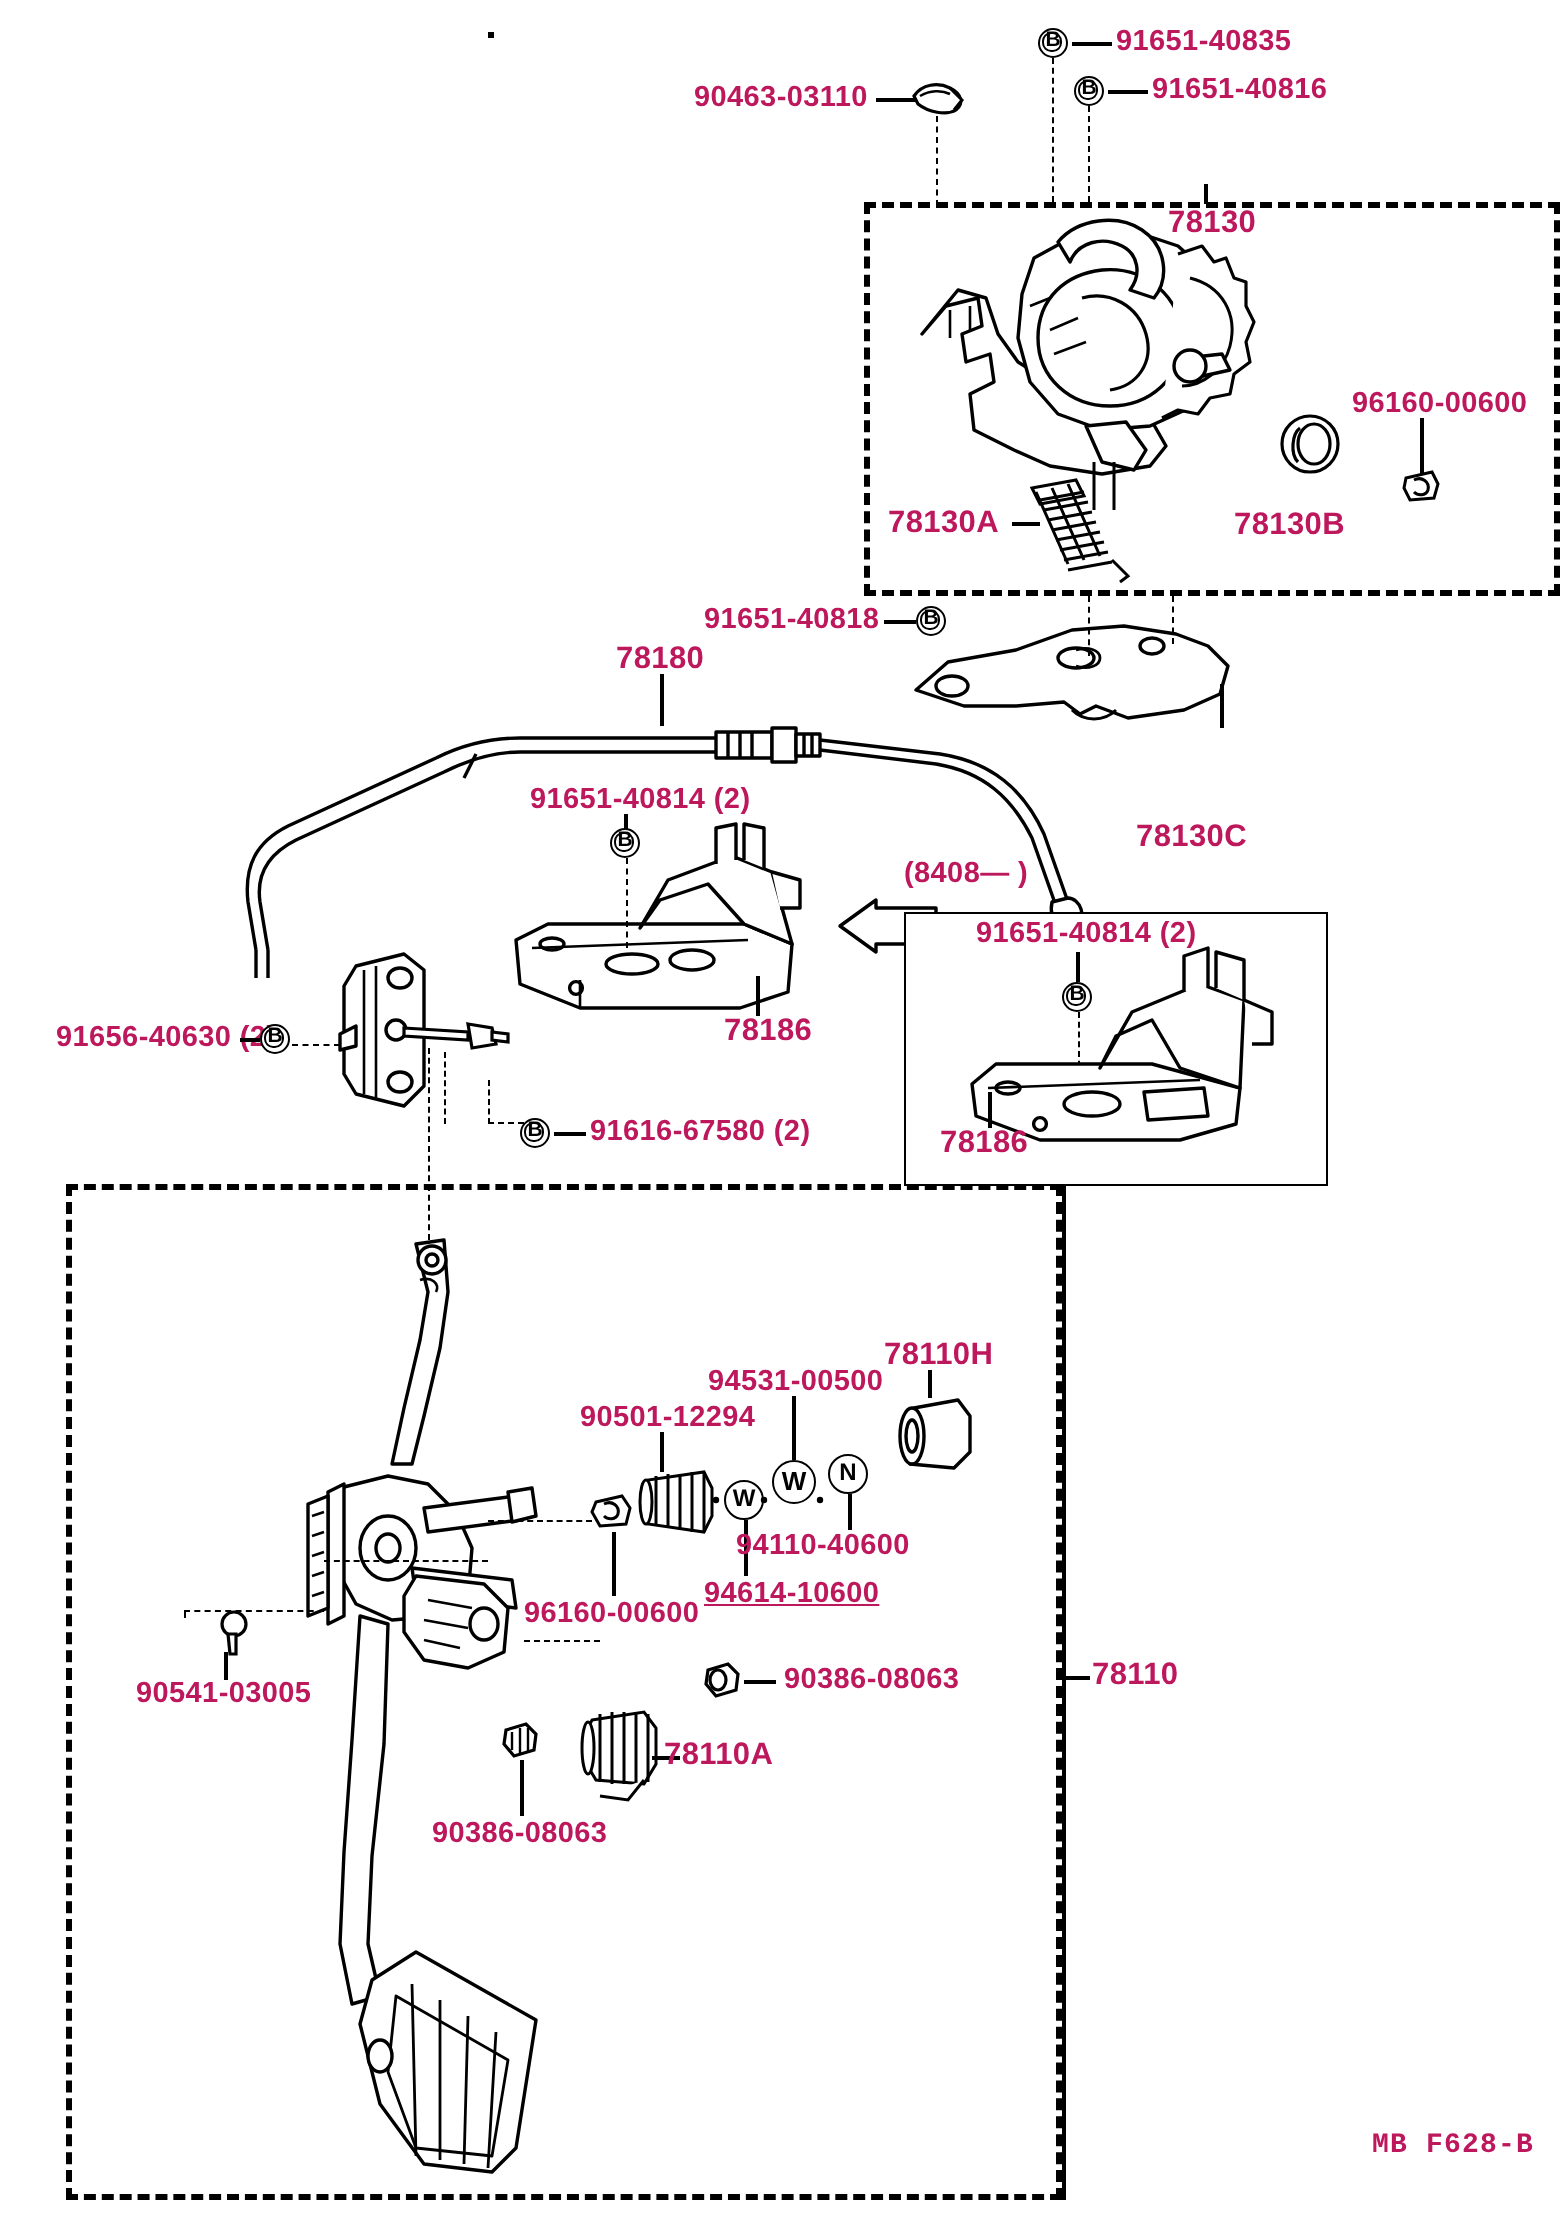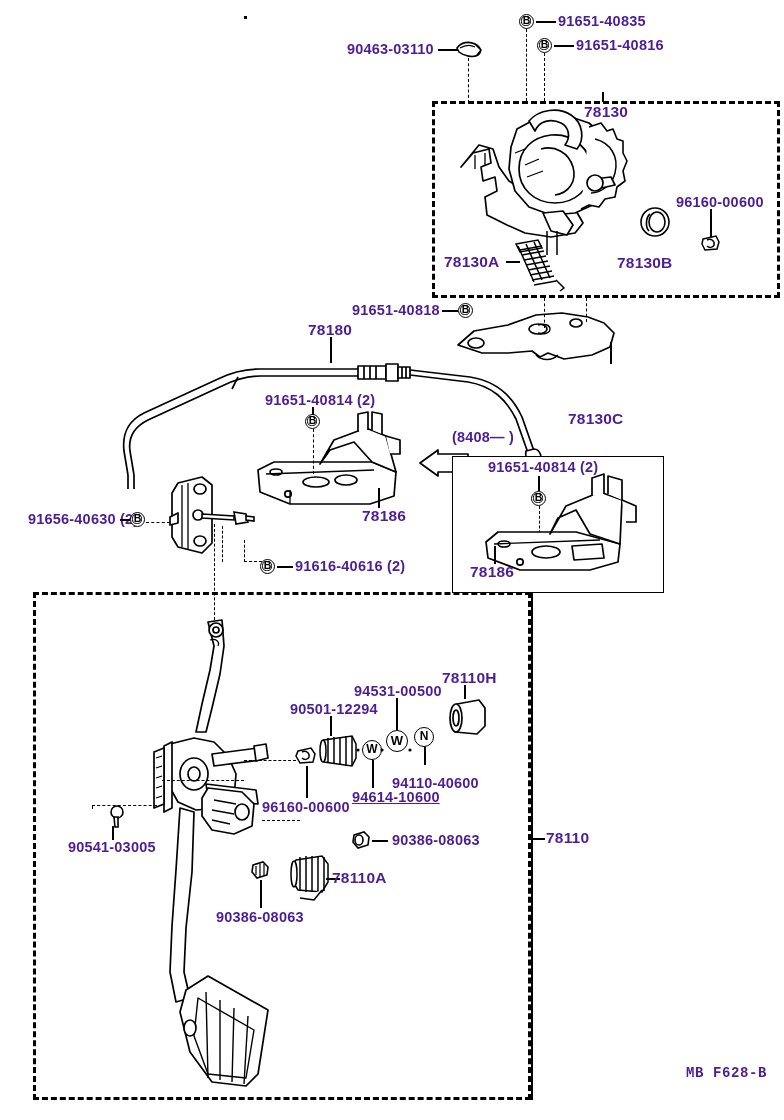--- a/index.html
+++ b/index.html
@@ -17,21 +17,21 @@
     color: #000000;
   }
   
   .lbl {
     position: absolute;
     font-family: "Liberation Sans", sans-serif;
     font-size: 14.5px;
     font-weight: 700;
     letter-spacing: 0.2px;
     white-space: nowrap;
-    color: #4c1d95;
+    color: #be185d;
     line-height: 1;
   }
   .lbl.big { font-size: 15.5px; }
   .lbl.code {
     font-family: "Liberation Mono", monospace;
     font-size: 14px;
     letter-spacing: 0.6px;
   }
   
   .ll {
@@ -334,21 +334,21 @@
   <div class="ll h" style="left:120px; top:519px; width:10px;"></div>
   <div class="bmark" style="left:130px; top:512px;">
       <span>B</span>
     </div>
   <div class="dleader-h" style="left:146px; top:522px; width:24px;"></div>
 
   <div class="bmark" style="left:260px; top:559px;">
       <span>B</span>
     </div>
   <div class="ll h" style="left:277px; top:566px; width:16px;"></div>
-  <div class="lbl" style="left:295px; top:559px;">91616-40616 (2)</div>
+  <div class="lbl" style="left:295px; top:559px;">91616-67580 (2)</div>
   <div class="dleader" style="left:222px; top:526px; height:36px;"></div>
   <div class="dleader" style="left:244px; top:540px; height:22px;"></div>
   <div class="dleader-h" style="left:244px; top:561px; width:18px;"></div>
 
   <div class="dbox" style="left:33px; top:592px; width:498px; height:508px;"></div>
 
   <div class="lbl big" style="left:546px; top:830px;">78110</div>
   <div class="ll h" style="left:531px; top:838px; width:14px;"></div>
   <div class="ll v" style="left:531px; top:592px; height:508px;"></div>
 
@@ -425,21 +425,21 @@
   <div class="wmark" style="left:362px; top:740px; width:20px; height:20px; font-size:12px; line-height:17px;"><span>W</span></div>
   <div class="ll v" style="left:372px; top:760px; height:28px;"></div>
   <div class="lbl" style="left:352px; top:790px;text-decoration:underline;">94614-10600</div>
 
   <div class="wmark" style="left:386px; top:730px; width:22px; height:22px; font-size:13px; line-height:19px;"><span>W</span></div>
   <div class="lbl" style="left:354px; top:684px;">94531-00500</div>
   <div class="ll v" style="left:396px; top:698px; height:32px;"></div>
 
   <div class="wmark" style="left:414px; top:727px; width:20px; height:20px; font-size:12px; line-height:17px;"><span>N</span></div>
   <div class="ll v" style="left:424px; top:747px; height:18px;"></div>
-  <div class="lbl" style="left:392px; top:766px;margin-top:10px;">94110-40600</div>
+  <div class="lbl" style="left:368px; top:766px;">94110-40600</div>
 
   <svg class="art" style="left:354px; top:746px;" width="64" height="8">
     <g fill="#000">
       <circle cx="4" cy="4" r="1.6"></circle>
         <circle cx="28" cy="4" r="1.6"></circle>
         <circle cx="56" cy="4" r="1.6"></circle>
     </g>
   </svg>
 
   <div class="lbl big" style="left:442px; top:670px;">78110H</div>

